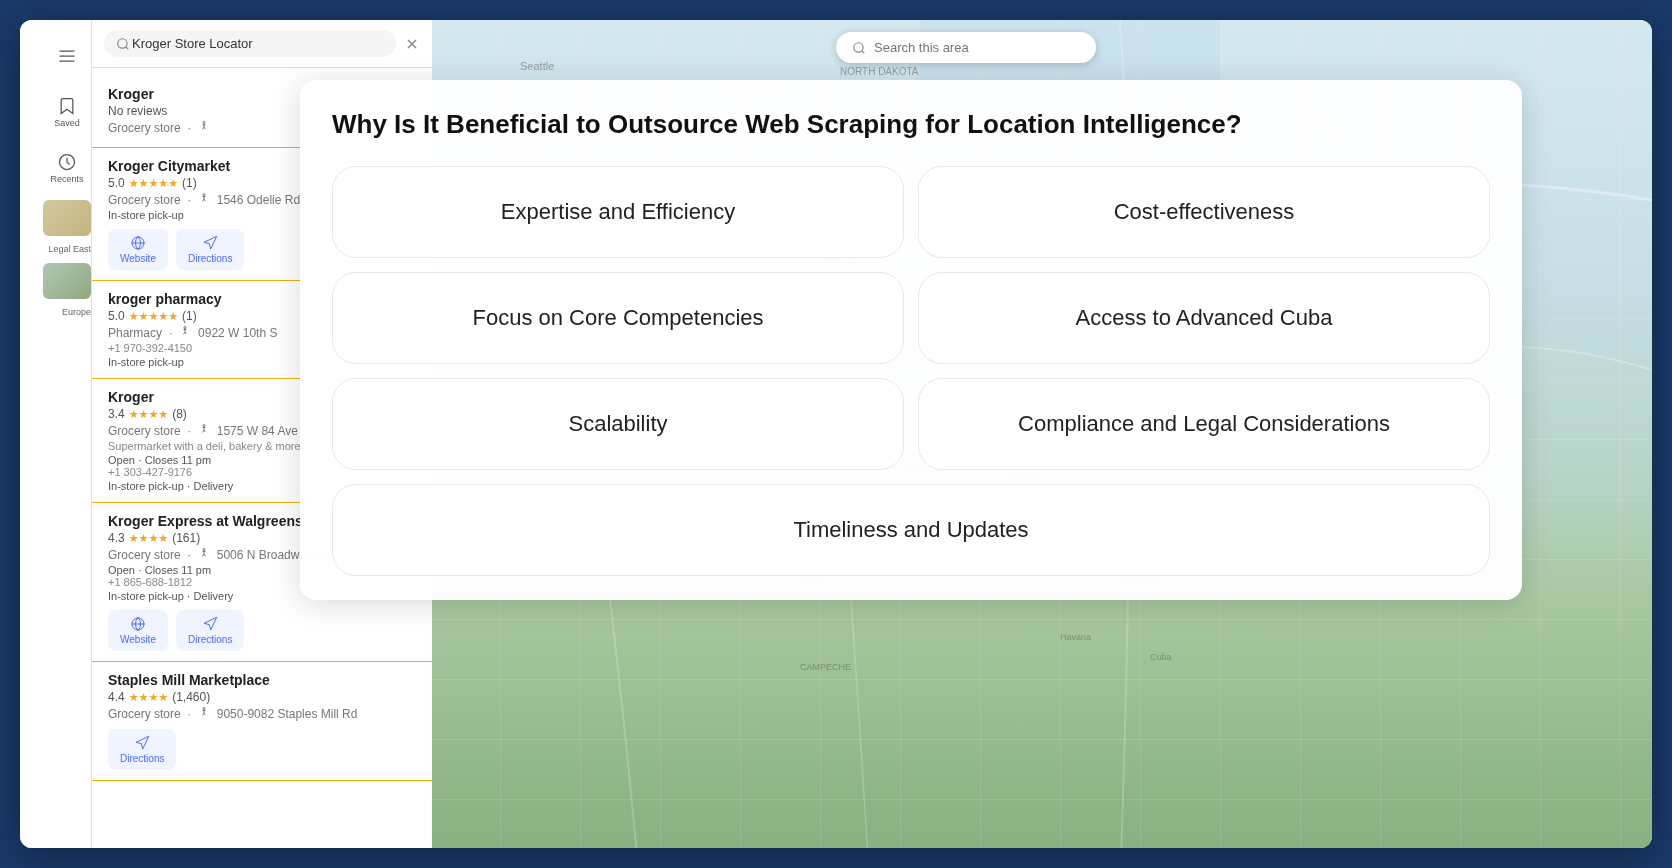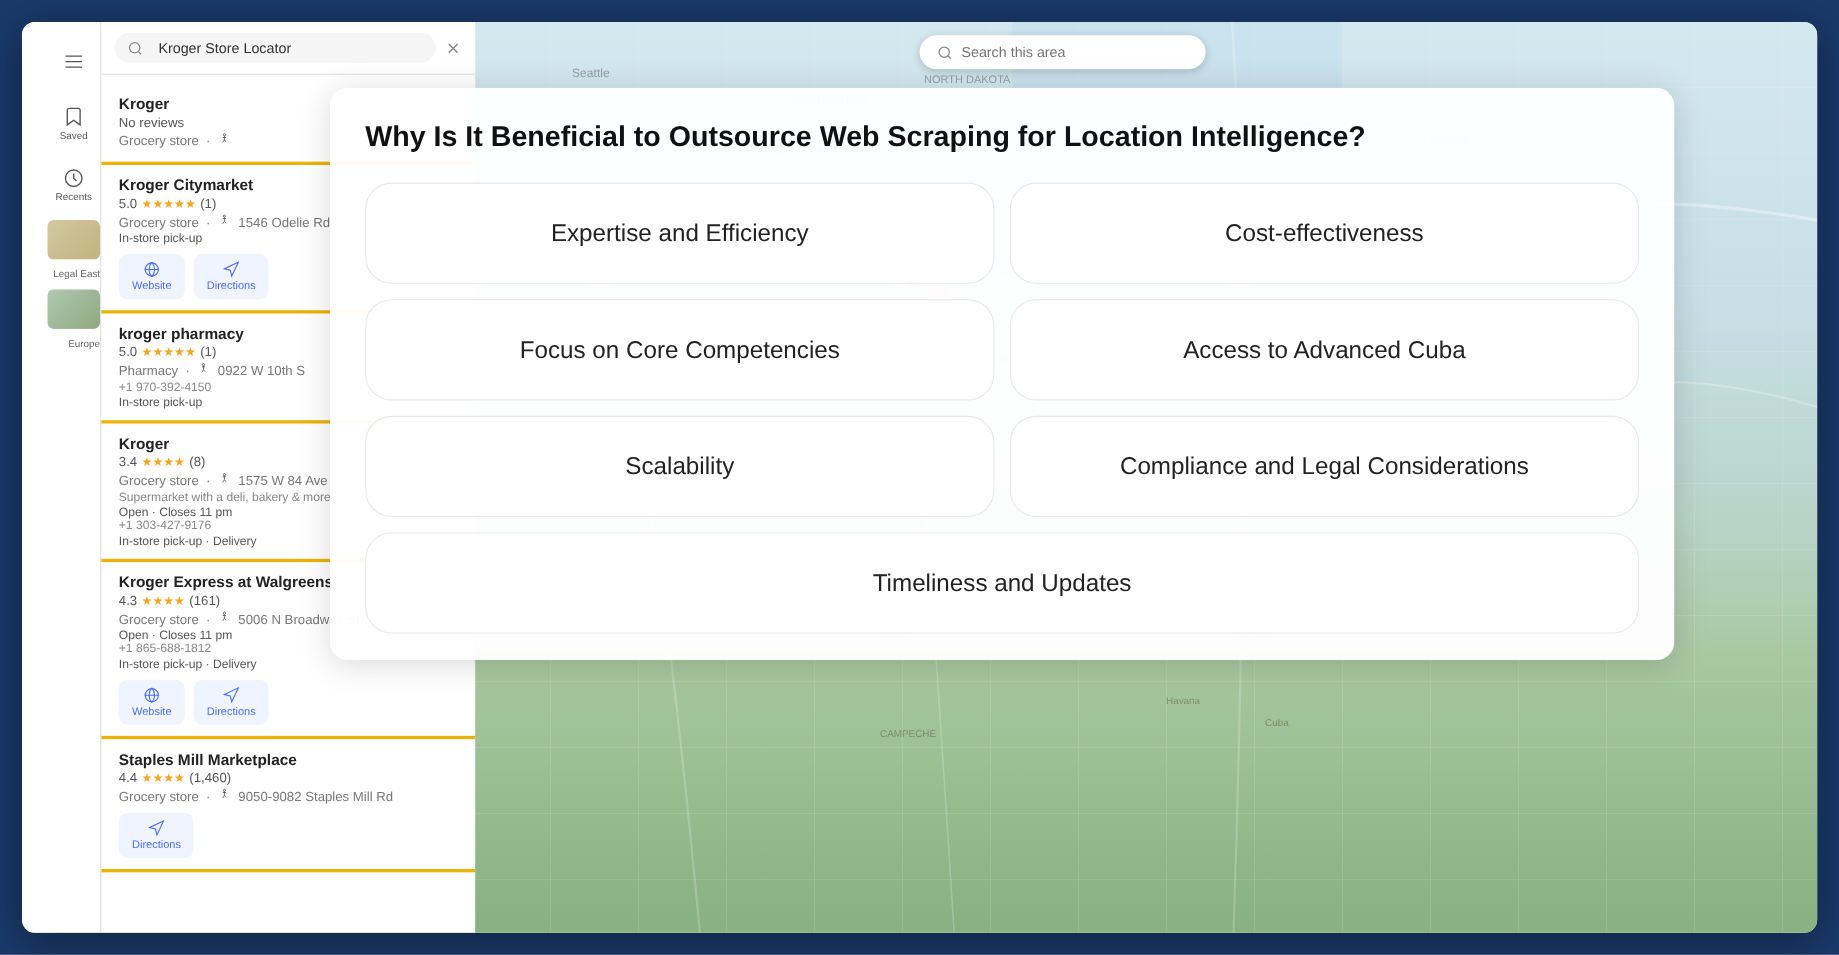--- a/index.html
+++ b/index.html
@@ -124,42 +124,42 @@
       gap: 8px;
     }
 
     .search-input-wrap {
       flex: 1;
       display: flex;
       align-items: center;
       background: #f5f5f5;
       border-radius: 20px;
       padding: 6px 12px;
-      gap: 14px;
+      gap: 2px;
       justify-content: space-between;
     }
 
     .search-input {
       border: none;
       background: transparent;
       outline: none;
       font-size: 13px;
       color: #333;
       flex: 1;
     }
 
     .search-panel-content {
       flex: 1;
       overflow-y: auto;
       padding: 8px 0;
     }
 
     .store-item {
       padding: 10px 16px;
-      border-bottom: 3px solid #eab308;
+      border-bottom: 1px solid #eab308;
       cursor: pointer;
     }
 
     .store-name {
       font-size: 14px;
       font-weight: 600;
       color: #222;
       margin-bottom: 2px;
     }
 

